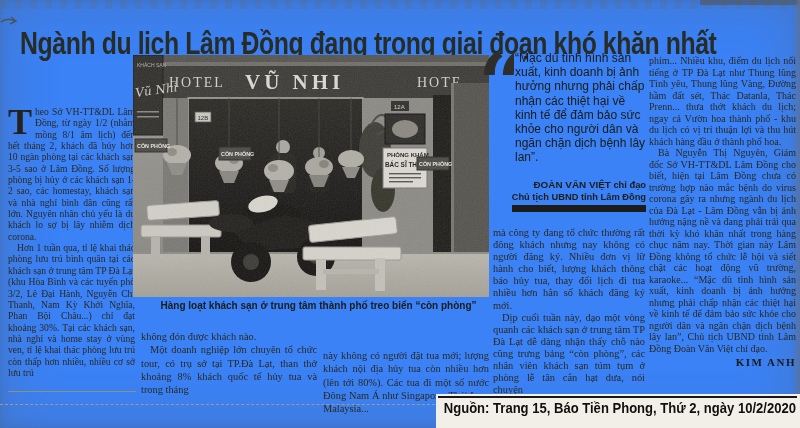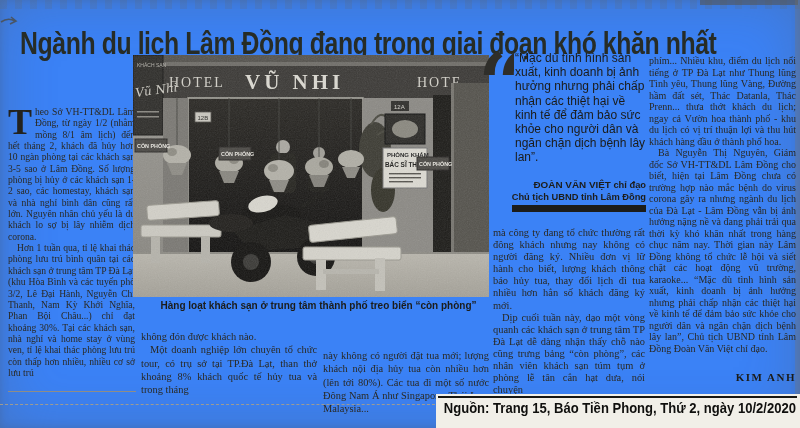--- a/index.html
+++ b/index.html
@@ -26,21 +26,21 @@
   .col { position:absolute; text-align:justify; color:#2a2923; }
   .col p { margin:0; }
   .col p.indent { text-indent:9px; }
   .col1 { left:8px;  top:106px; width:127px; font-size:9.6px;  line-height:11.35px; }
   .col2 { left:141px; top:330px; width:176px; font-size:10.4px; line-height:13.3px; }
   .col3 { left:323px; top:349px; width:166px; font-size:10.4px; line-height:13.3px; }
   .col4 { left:493px; top:221px; width:152px; font-size:10.4px; line-height:12.1px;margin-top:6px; }
   .col5 { left:649px; top:55px;  width:147px; font-size:10px;   line-height:11.5px; }
   .dropcap { float:left; font-weight:bold; font-size:36px; line-height:30px;
           margin:1px 3px 0 0; color:#23221e; }
-  .byline { text-align:right; font-weight:bold; letter-spacing:1.5px; font-size:11px; margin-top:18px; color:#1b1b18; }
+  .byline { text-align:right; font-weight:bold; letter-spacing:1.5px; font-size:11px; margin-top:3px; color:#1b1b18; }
 
   .photo { position:absolute; left:133px; top:55px; width:356px; height:242px; background:#8f8d87; }
   .caption { position:absolute; left:148px; top:300px; width:341px;
           font-family:"Liberation Sans","DejaVu Sans",sans-serif; font-weight:bold;
           font-size:10px; color:#1c1c19;text-align:center; }
 
   .quote-mark { position:absolute; left:478px; top:52px; width:36px; height:52px; overflow:hidden;
           font-family:"DejaVu Serif",serif; font-weight:bold; font-size:84px; line-height:64px; color:#2f2e2a; }
   .pullquote { position:absolute; left:515px; top:51px; width:132px;
           font-family:"Liberation Sans","DejaVu Sans",sans-serif; font-weight:normal;

